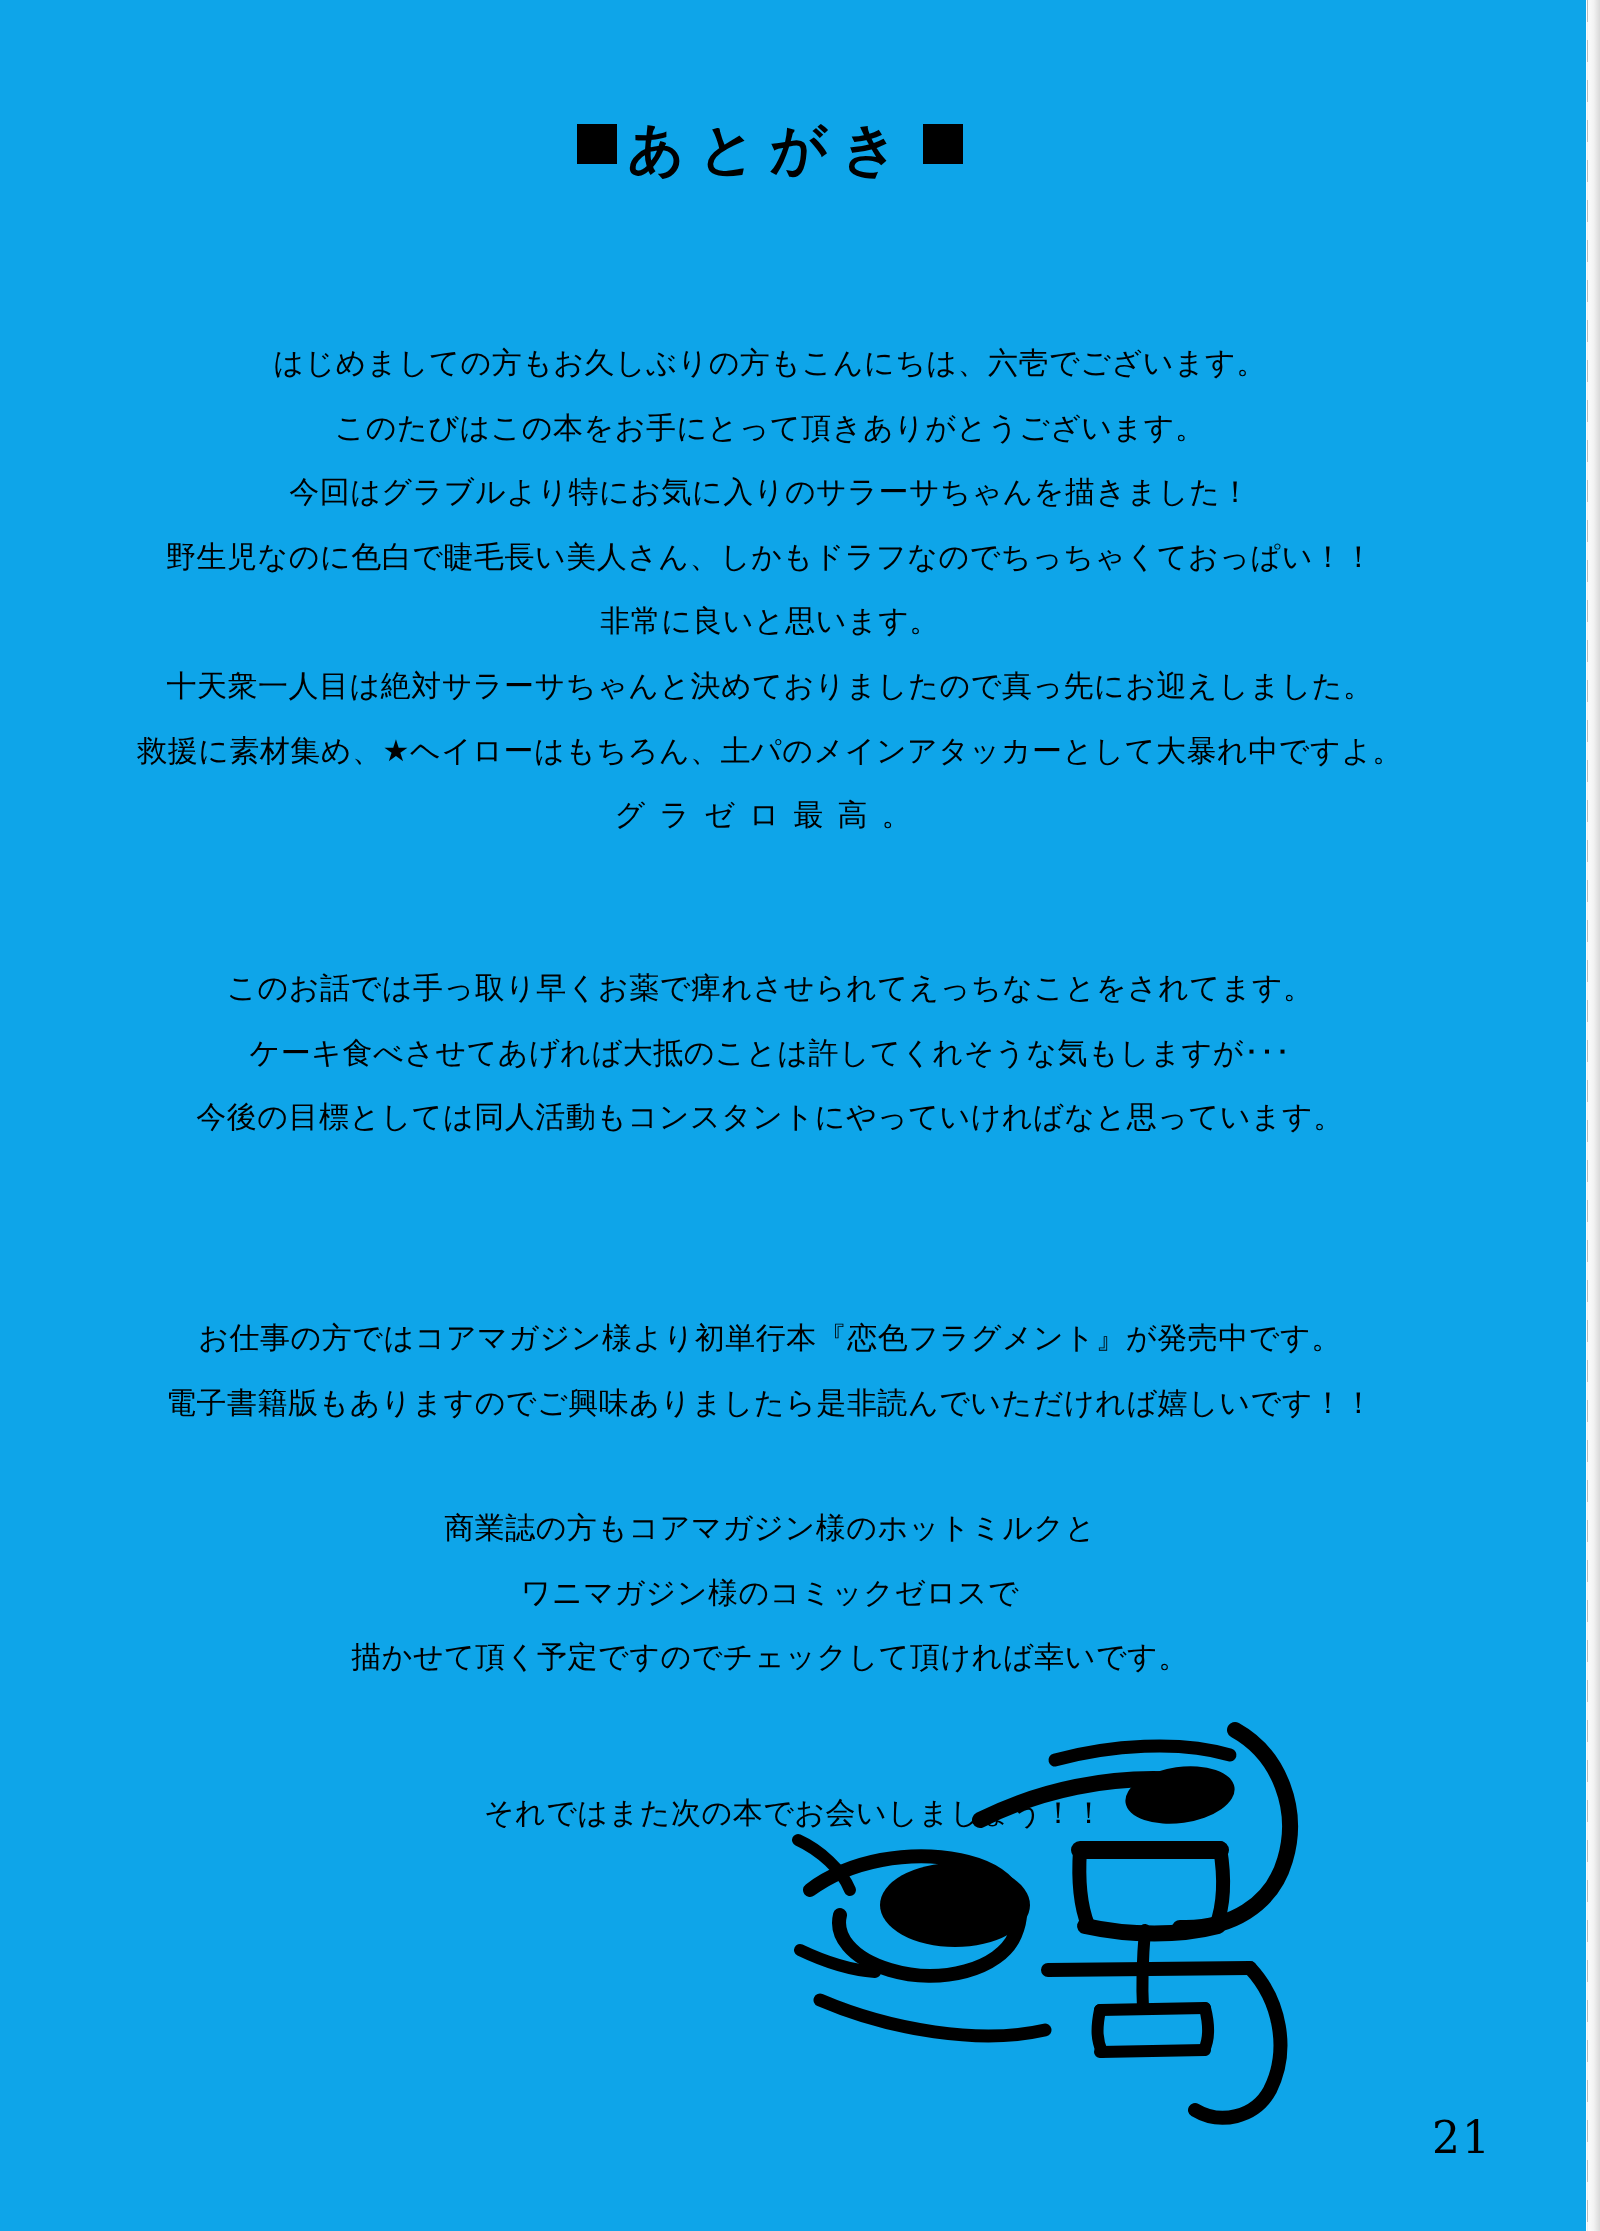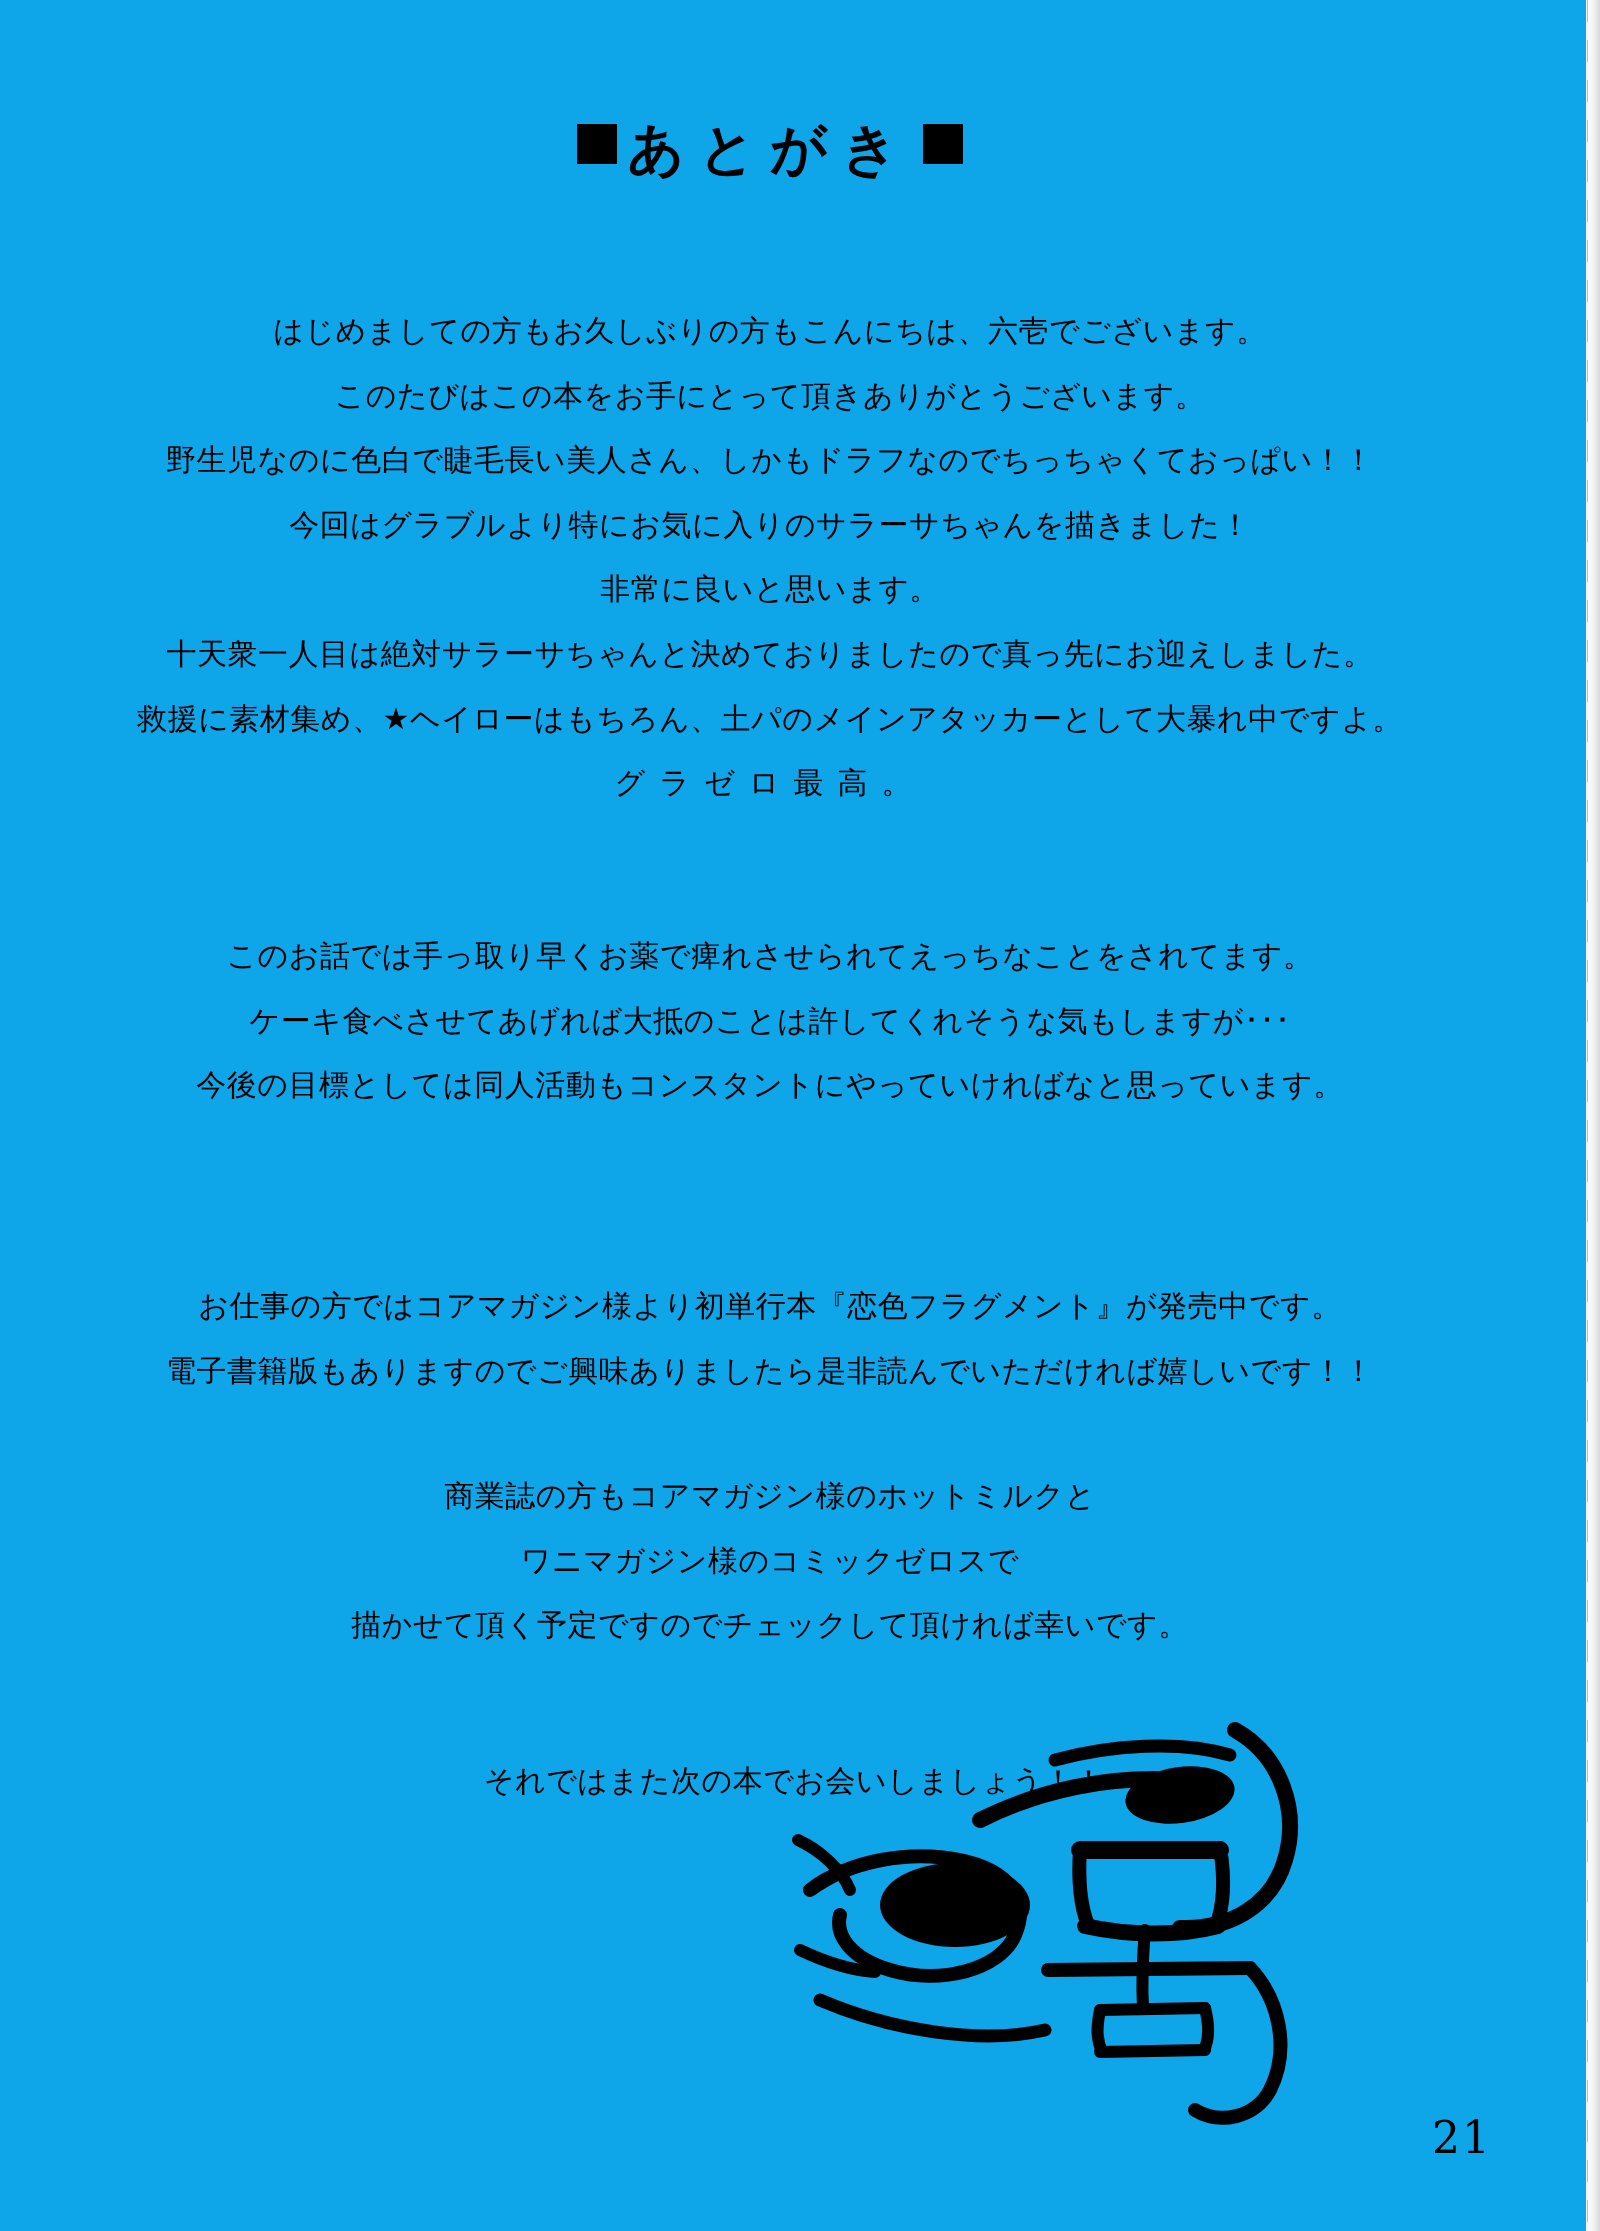--- a/index.html
+++ b/index.html
@@ -59,20 +59,21 @@
     background: #000;
     vertical-align: 4px;
     margin: 0 10px;
   }
 
   .body-block {
     position: absolute;
     left: 0;
     width: 1540px;
     text-align: center;
+    margin-top: 32px;
   }
   .body-block p {
     margin: 0 0 22px 0;
     font-size: 30px;
     line-height: 1.42;
     letter-spacing: 0.5px;
     white-space: nowrap;
   }
   .body-block p.spaced {
     letter-spacing: 14px;
@@ -110,22 +111,22 @@
   <div class="scan-edge"></div>
   <div class="scan-edge-line"></div>
 
   <div class="title">
     <span class="sq"></span><span>あとがき</span><span class="sq"></span>
   </div>
 
   <div class="body-block" id="block1">
     <p>はじめましての方もお久しぶりの方もこんにちは、六壱でございます。</p>
     <p>このたびはこの本をお手にとって頂きありがとうございます。</p>
+    <p>今回はグラブルより特にお気に入りのサラーサちゃんを描きました！</p>
     <p>野生児なのに色白で睫毛長い美人さん、しかもドラフなのでちっちゃくておっぱい！！</p>
-    <p>今回はグラブルより特にお気に入りのサラーサちゃんを描きました！</p>
     <p>非常に良いと思います。</p>
     <p>十天衆一人目は絶対サラーサちゃんと決めておりましたので真っ先にお迎えしました。</p>
     <p>救援に素材集め、★ヘイローはもちろん、土パのメインアタッカーとして大暴れ中ですよ。</p>
     <p class="spaced">グラゼロ最高。</p>
   </div>
 
   <div class="body-block" id="block2">
     <p>このお話では手っ取り早くお薬で痺れさせられてえっちなことをされてます。</p>
     <p>ケーキ食べさせてあげれば大抵のことは許してくれそうな気もしますが･･･</p>
     <p>今後の目標としては同人活動もコンスタントにやっていければなと思っています。</p>

